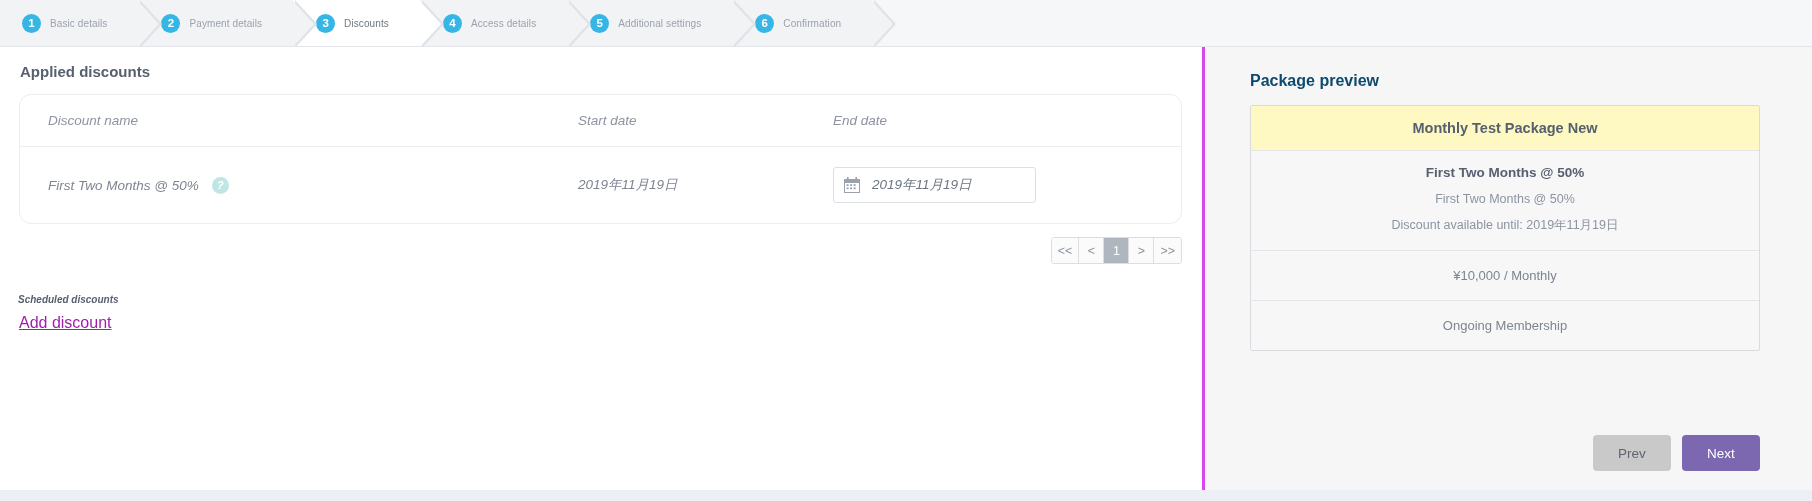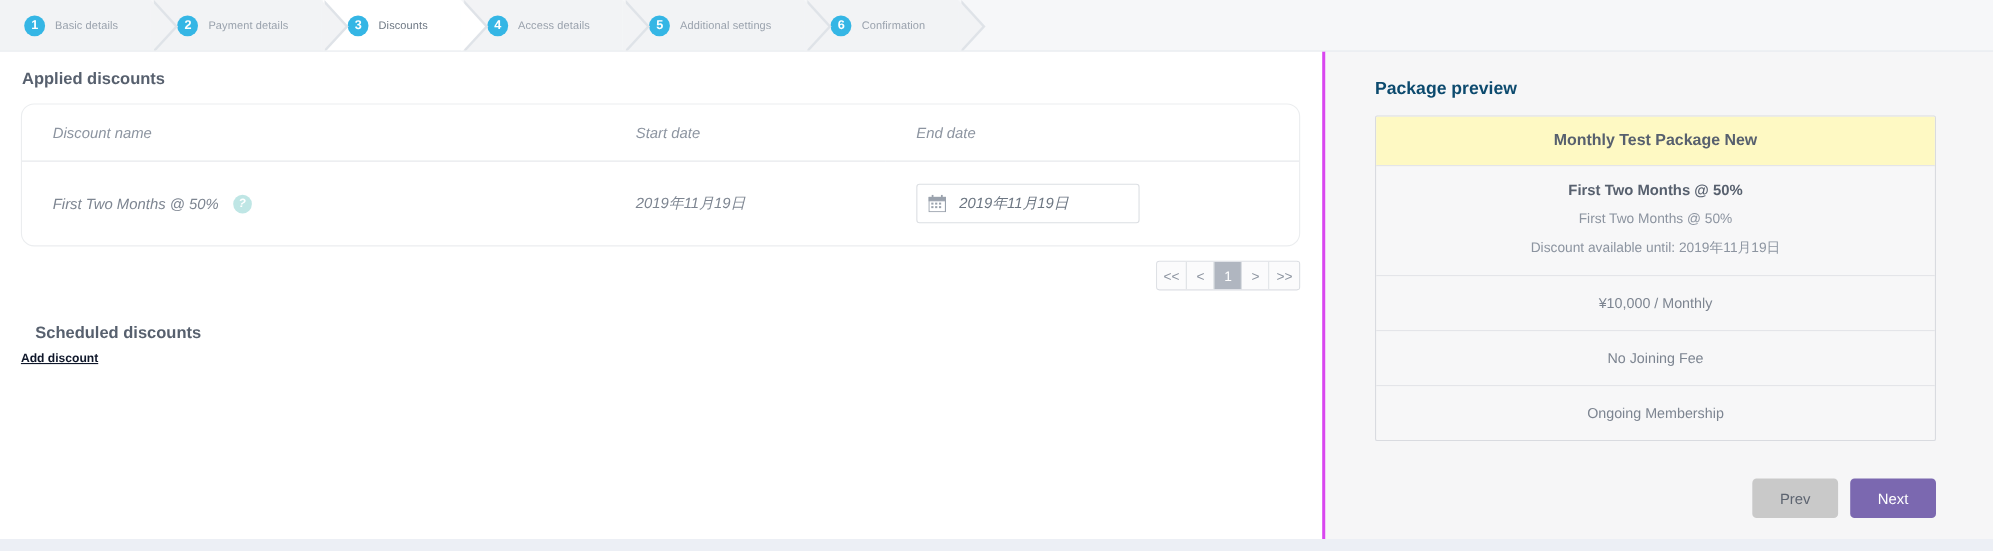--- a/index.html
+++ b/index.html
@@ -187,34 +187,34 @@
     cursor: pointer;
   }
   .pg:last-child { border-right: none; }
   .pg.active {
     background: #b0b6c0;
     color: #ffffff;
   }
 
   
   .sched-title {
-    font-size: 15px;
+    font-size: 10px;
     font-weight: bold;
     color: #57606e;
-    padding: 30px 0 0 32px;
+    padding: 30px 0 0 18px;
     margin: 0;
+    font-style: italic;
   }
   .add-link {
     display: inline-block;
     margin: 9px 0 0 19px;
-    font-size: 11px;
-    color: #0f172a;
+    font-size: 16px;
+    color: #a21caf;
     text-decoration: underline;
     cursor: pointer;
-    font-weight: bold;
   }
 
   
   .pkg-title {
     font-size: 16px;
     font-weight: bold;
     color: #0c4a6e;
     margin: 0;
     padding: 25px 0 0 45px;
   }
@@ -387,21 +387,20 @@
     <div class="pkg-box">
       <div class="pkg-head">Monthly Test Package New</div>
 
       <div class="pkg-block">
         <div class="pkg-b-title">First Two Months @ 50%</div>
         <div class="pkg-b-line">First Two Months @ 50%</div>
         <div class="pkg-b-line">Discount available until: 2019年11月19日</div>
       </div>
 
       <div class="pkg-row">¥10,000 / Monthly</div>
-      <div class="pkg-row">No Joining Fee</div>
       <div class="pkg-row">Ongoing Membership</div>
     </div>
 
     <div class="footer-btns">
       <button class="btn btn-prev">Prev</button>
       <button class="btn btn-next">Next</button>
     </div>
 
   </div>
 </div>

